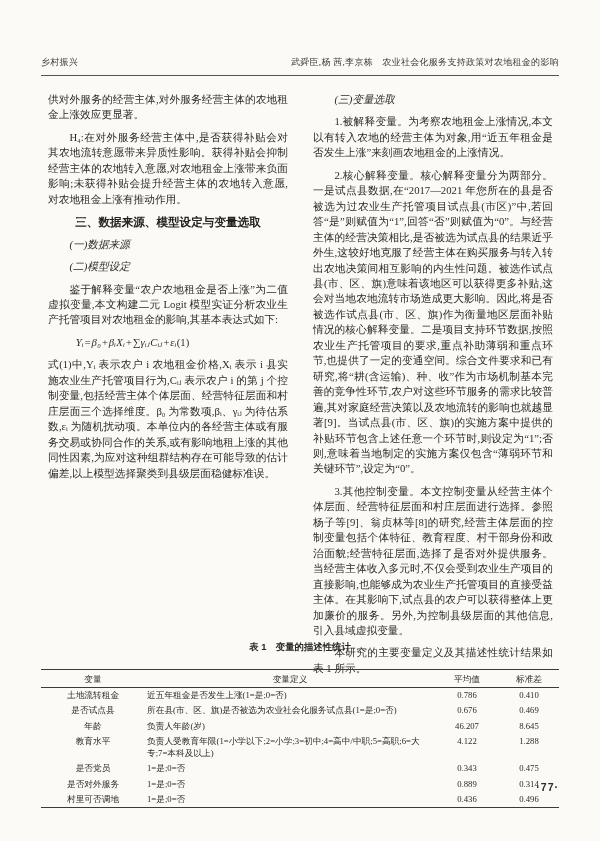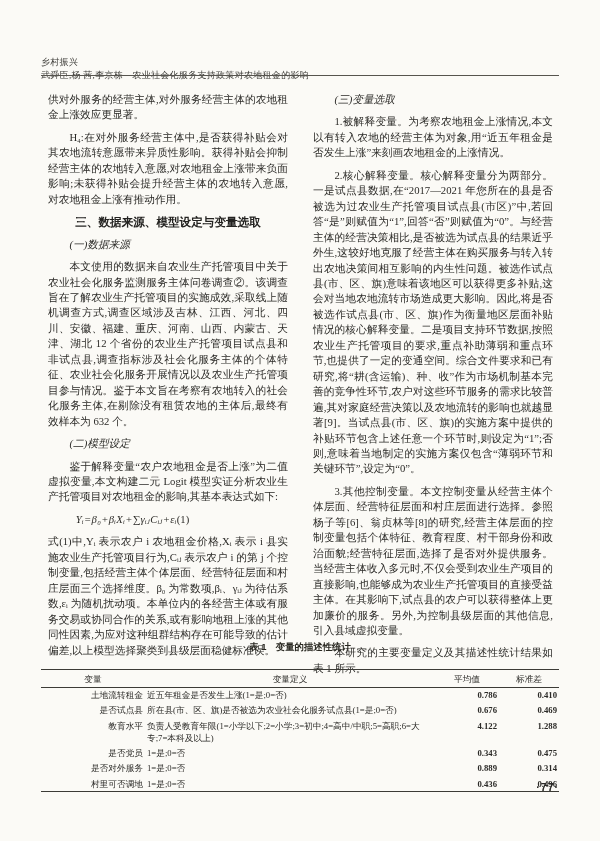--- a/index.html
+++ b/index.html
@@ -15,21 +15,20 @@
     background: #fbfaf6;
     overflow: hidden;
     color: #2b2a27;
   }
   
   .running-head {
     position: absolute; top: 56px; left: 41px; width: 518px;
     display: flex; justify-content: space-between; align-items: baseline;
     font-size: 9px; color: #3b3a36; letter-spacing: 0.3px;
     white-space: nowrap;
-    flex-direction: column;
   }
   .head-rule {
     position: absolute; top: 75px; left: 41px; width: 518px;
     border-top: 1px solid #56544e;
   }
   
   .col {
     position: absolute; top: 85px; width: 254px;
     font-size: 10.7px; line-height: 15.45px;
     text-align: justify; color: #2b2a27;
@@ -70,23 +69,23 @@
   table.desc-stats thead th {
     font-weight: normal; text-align: center;
     padding: 2.5px 2px 2px 2px;
     border-bottom: 0.8px solid #3c3b36;
   }
   table.desc-stats td { padding: 1.6px 2px; vertical-align: top; }
   .c-var  { width: 104px; }
   .c-def  { width: 290px; }
   .c-mean { width: 64px; }
   .c-sd   { width: 60px; }
-  td.cell-var { padding-left: 30px; text-align: right; }
+  td.cell-var { padding-left: 30px; text-align: center; }
   td.cell-def { text-align: left; margin-left: 40px; }
-  td.cell-mean, td.cell-sd { text-align: right; font-weight: bold; }
+  td.cell-mean, td.cell-sd { text-align: center; }
   
   .page-number {
     position: absolute; top: 781px; left: 41px; width: 518px;
     text-align: right;
     font-family: "Liberation Sans", "DejaVu Sans", sans-serif;
     font-size: 10.5px; font-weight: 600; letter-spacing: 1px;
     color: #2b2a27;
   }
 </style>
 </head>
@@ -98,35 +97,34 @@
     <span>乡村振兴</span>
     <span>武舜臣,杨 茜,李京栋　农业社会化服务支持政策对农地租金的影响</span>
   </div>
   <div class="head-rule"></div>
 
   <div class="col col-left">
     <p class="cont">供对外服务的经营主体,对外服务经营主体的农地租金上涨效应更显著。</p>
     <p>H₄:在对外服务经营主体中,是否获得补贴会对其农地流转意愿带来异质性影响。获得补贴会抑制经营主体的农地转入意愿,对农地租金上涨带来负面影响;未获得补贴会提升经营主体的农地转入意愿,对农地租金上涨有推动作用。</p>
     <div class="section-heading">三、数据来源、模型设定与变量选取</div>
     <p class="subhead">(一)数据来源</p>
-    <p>本文使用的数据来自农业生产托管项目中关于农业社会化服务监测服务主体问卷调查②。该调查旨在了解农业生产托管项目的实施成效,采取线上随机调查方式,调查区域涉及吉林、江西、河北、四川、安徽、福建、重庆、河南、山西、内蒙古、天津、湖北 12 个省份的农业生产托管项目试点县和非试点县,调查指标涉及社会化服务主体的个体特征、农业社会化服务开展情况以及农业生产托管项目参与情况。鉴于本文旨在考察有农地转入的社会化服务主体,在剔除没有租赁农地的主体后,最终有效样本为 632 个。</p>
     <p class="subhead">(二)模型设定</p>
     <p>鉴于解释变量“农户农地租金是否上涨”为二值虚拟变量,本文构建二元 Logit 模型实证分析农业生产托管项目对农地租金的影响,其基本表达式如下:</p>
     <p class="formula-line">
       <span class="formula-math">Yᵢ=β₀+βᵢXᵢ+∑γᵢⱼCᵢⱼ+εᵢ</span>
       <span class="formula-no">(1)</span>
     </p>
     <p class="cont">式(1)中,Yᵢ 表示农户 i 农地租金价格,Xᵢ 表示 i 县实施农业生产托管项目行为,Cᵢⱼ 表示农户 i 的第 j 个控制变量,包括经营主体个体层面、经营特征层面和村庄层面三个选择维度。β₀ 为常数项,βᵢ、γᵢⱼ 为待估系数,εᵢ 为随机扰动项。本单位内的各经营主体或有服务交易或协同合作的关系,或有影响地租上涨的其他同性因素,为应对这种组群结构存在可能导致的估计偏差,以上模型选择聚类到县级层面稳健标准误。</p>
   </div>
 
   <div class="col col-right">
     <p class="subhead">(三)变量选取</p>
     <p>1.被解释变量。为考察农地租金上涨情况,本文以有转入农地的经营主体为对象,用“近五年租金是否发生上涨”来刻画农地租金的上涨情况。</p>
     <p>2.核心解释变量。核心解释变量分为两部分。一是试点县数据,在“2017—2021 年您所在的县是否被选为过农业生产托管项目试点县(市区)”中,若回答“是”则赋值为“1”,回答“否”则赋值为“0”。与经营主体的经营决策相比,是否被选为试点县的结果近乎外生,这较好地克服了经营主体在购买服务与转入转出农地决策间相互影响的内生性问题。被选作试点县(市、区、旗)意味着该地区可以获得更多补贴,这会对当地农地流转市场造成更大影响。因此,将是否被选作试点县(市、区、旗)作为衡量地区层面补贴情况的核心解释变量。二是项目支持环节数据,按照农业生产托管项目的要求,重点补助薄弱和重点环节,也提供了一定的变通空间。综合文件要求和已有研究,将“耕(含运输)、种、收”作为市场机制基本完善的竞争性环节,农户对这些环节服务的需求比较普遍,其对家庭经营决策以及农地流转的影响也就越显著[9]。当试点县(市、区、旗)的实施方案中提供的补贴环节包含上述任意一个环节时,则设定为“1”;否则,意味着当地制定的实施方案仅包含“薄弱环节和关键环节”,设定为“0”。</p>
-    <p>3.其他控制变量。本文控制变量从经营主体个体层面、经营特征层面和村庄层面进行选择。参照杨子等[6]、翁贞林等[8]的研究,经营主体层面的控制变量包括个体特征、教育程度、村干部身份和政治面貌;经营特征层面,选择了是否对外提供服务。当经营主体收入多元时,不仅会受到农业生产项目的直接影响,也能够成为农业生产托管项目的直接受益主体。在其影响下,试点县的农户可以获得整体上更加廉价的服务。另外,为控制县级层面的其他信息,引入县域虚拟变量。</p>
+    <p>3.其他控制变量。本文控制变量从经营主体个体层面、经营特征层面和村庄层面进行选择。参照杨子等[9]、翁贞林等[8]的研究,经营主体层面的控制变量包括个体特征、教育程度、村干部身份和政治面貌;经营特征层面,选择了是否对外提供服务。当经营主体收入多元时,不仅会受到农业生产项目的直接影响,也能够成为农业生产托管项目的直接受益主体。在其影响下,试点县的农户可以获得整体上更加廉价的服务。另外,为控制县级层面的其他信息,引入县域虚拟变量。</p>
     <p>本研究的主要变量定义及其描述性统计结果如表 1 所示。</p>
   </div>
 
   <div class="table-block">
     <div class="table-title">表 1　变量的描述性统计</div>
     <table class="desc-stats">
       <colgroup>
         <col class="c-var">
           <col class="c-def">
           <col class="c-mean">
@@ -147,20 +145,26 @@
           <td class="cell-mean">0.786</td>
           <td class="cell-sd">0.410</td>
         </tr>
         <tr>
           <td class="cell-var">是否试点县</td>
           <td class="cell-def">所在县(市、区、旗)是否被选为农业社会化服务试点县(1=是;0=否)</td>
           <td class="cell-mean">0.676</td>
           <td class="cell-sd">0.469</td>
         </tr>
         <tr>
+          <td class="cell-var">年龄</td>
+          <td class="cell-def">负责人年龄(岁)</td>
+          <td class="cell-mean">46.207</td>
+          <td class="cell-sd">8.645</td>
+        </tr>
+        <tr>
           <td class="cell-var">教育水平</td>
           <td class="cell-def">负责人受教育年限(1=小学以下;2=小学;3=初中;4=高中/中职;5=高职;6=大专;7=本科及以上)</td>
           <td class="cell-mean">4.122</td>
           <td class="cell-sd">1.288</td>
         </tr>
         <tr>
           <td class="cell-var">是否党员</td>
           <td class="cell-def">1=是;0=否</td>
           <td class="cell-mean">0.343</td>
           <td class="cell-sd">0.475</td>

